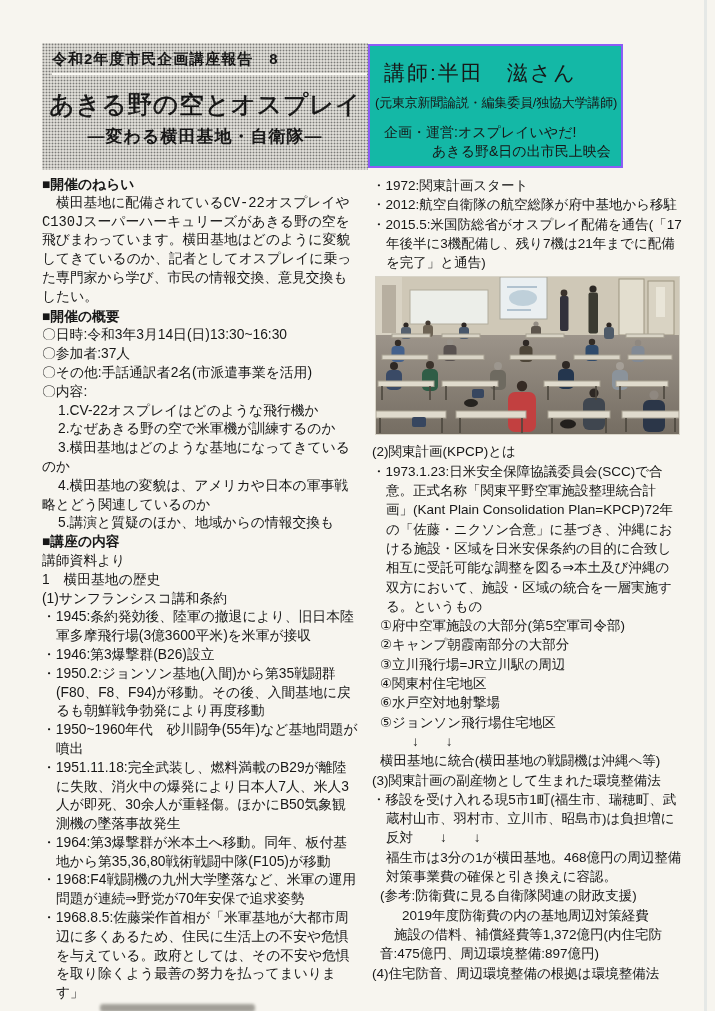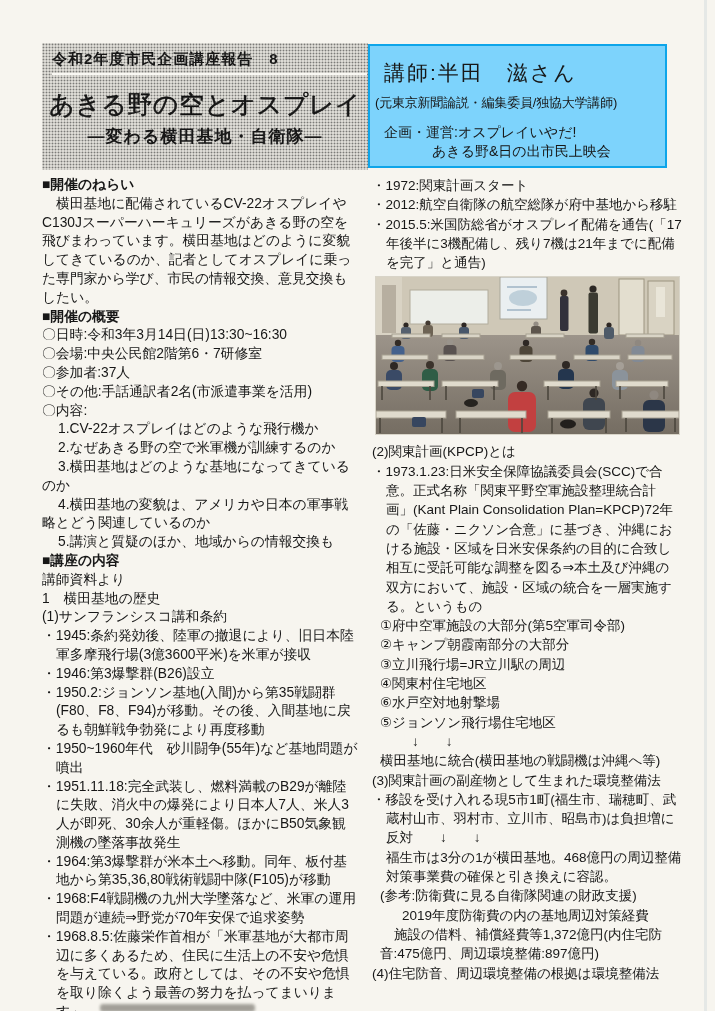--- a/index.html
+++ b/index.html
@@ -30,34 +30,34 @@
   .main-title{
     margin-top:13px;text-align:center;
     font-size:25px;font-weight:normal;letter-spacing:.5px;
     -webkit-text-stroke:.4px #000;
   }
   .sub-title{
     margin-top:4px;text-align:center;
     font-size:17px;font-weight:bold;letter-spacing:1px;
   }
   .hdr-right{
-    position:absolute;left:368px;top:44px;width:299px;height:124px;
-    background:#7dd3fc;border:2px solid #0ea5e9;box-sizing:border-box;
+    position:absolute;left:368px;top:44px;width:255px;height:124px;
+    background:#14b8a6;border:2px solid #8b5cf6;box-sizing:border-box;
   }
   .lect-name{font-size:21px;letter-spacing:2px;margin:13px 0 0 14px;}
   .lect-affil{font-size:13px;margin:7px 0 0 5px;letter-spacing:-.2px;}
   .lect-org1{font-size:14px;margin:12px 0 0 14px;}
   .lect-org2{font-size:14px;margin:1px 0 0 62px;}
 
   
   .col{position:absolute;top:176px;}
   .col-left{left:42px;width:317px;font-size:13.8px;line-height:18.8px;}
   .col-right{left:372px;width:310px;font-size:13.5px;line-height:19.3px;}
   .h{font-weight:bold;}
-  .fl{text-indent:14px;}            
+  .fl{text-indent:14px;font-family:Liberation Mono, monospace;}            
   .num{text-indent:16px;}           
   .hang{padding-left:14px;text-indent:-14px;} 
   .ind-half{padding-left:8px;}
   .ind1{padding-left:14px;}
   .ind2{padding-left:30px;}
   .ref2{padding-left:8px;text-indent:14px;}
   .arrow-line{padding-left:40px;}
 
   
   .photo{
@@ -93,21 +93,20 @@
     <div class="lect-org1">企画・運営:オスプレイいやだ!</div>
     <div class="lect-org2">あきる野&amp;日の出市民上映会</div>
   </div>
 
   <div class="col col-left">
     <div class="h">■開催のねらい</div>
     <div class="fl">横田基地に配備されているCV-22オスプレイやC130Jスーパーハーキュリーズがあきる野の空を飛びまわっています。横田基地はどのように変貌してきているのか、記者としてオスプレイに乗った専門家から学び、市民の情報交換、意見交換もしたい。</div>
 
     <div class="h">■開催の概要</div>
     <div>〇日時:令和3年3月14日(日)13:30~16:30</div>
-    <div>〇会場:中央公民館2階第6・7研修室</div>
     <div>〇参加者:37人</div>
     <div>〇その他:手話通訳者2名(市派遣事業を活用)</div>
     <div>〇内容:</div>
     <div class="num">1.CV-22オスプレイはどのような飛行機か</div>
     <div class="num">2.なぜあきる野の空で米軍機が訓練するのか</div>
     <div class="num">3.横田基地はどのような基地になってきているのか</div>
     <div class="num">4.横田基地の変貌は、アメリカや日本の軍事戦略とどう関連しているのか</div>
     <div class="num">5.講演と質疑のほか、地域からの情報交換も</div>
 
     <div class="h">■講座の内容</div>

